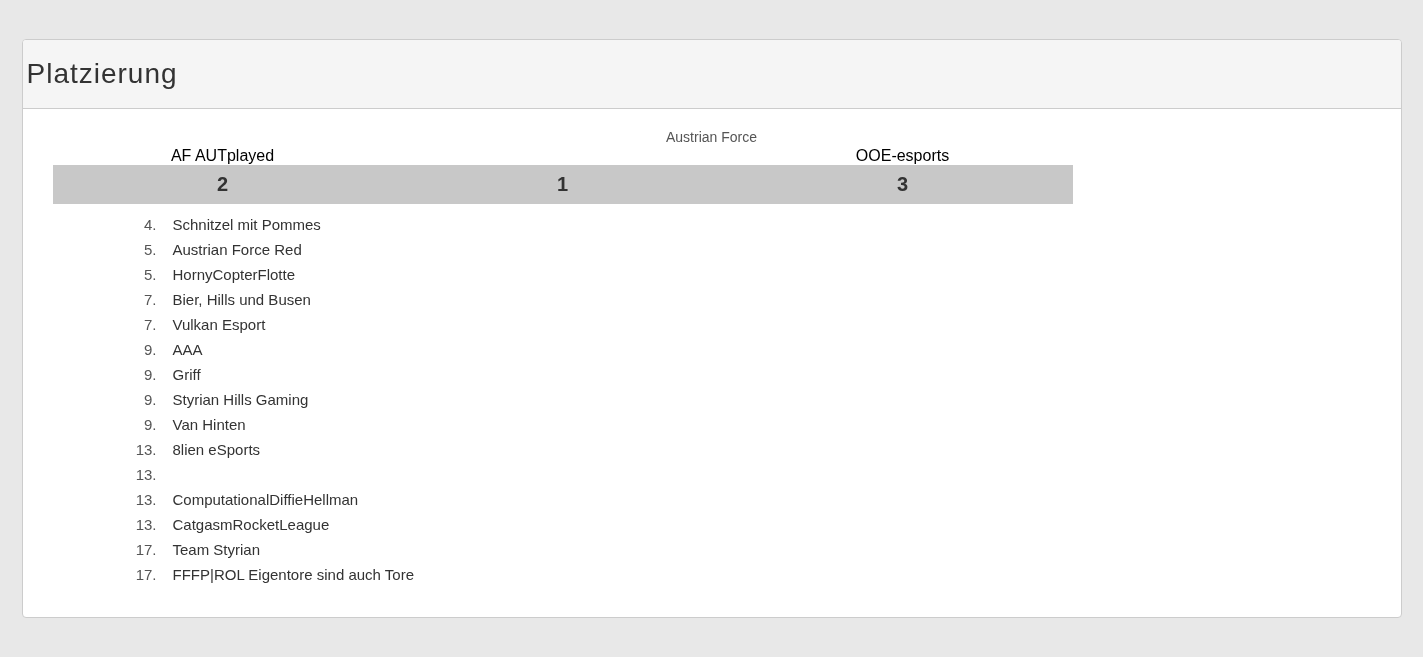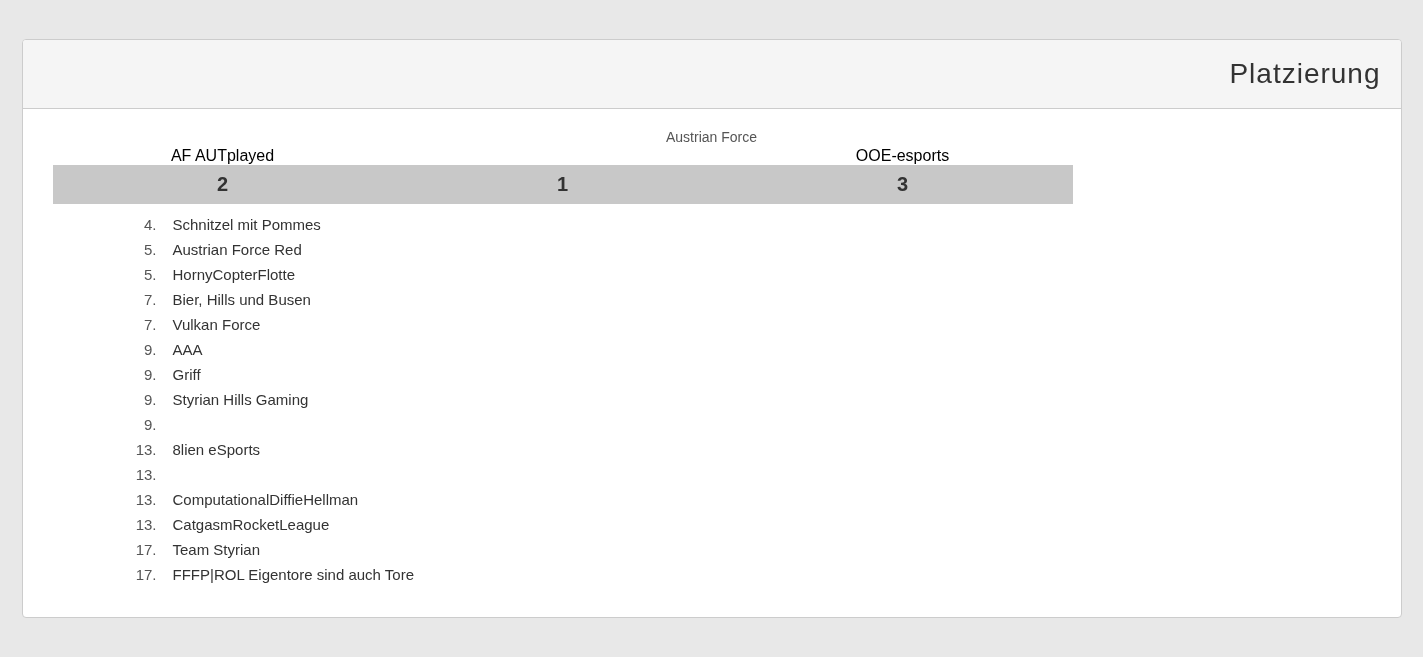--- a/index.html
+++ b/index.html
@@ -22,22 +22,22 @@
       width: 1380px;
       background: #ffffff;
       border: 1px solid #cccccc;
       border-radius: 4px;
       overflow: hidden;
     }
 
     .page-title-bar {
       background: #f5f5f5;
       border-bottom: 1px solid #cccccc;
-      padding: 18px 20px;
-      text-align: right;
+      padding: 18px 4px;
+      text-align: left;
     }
 
     .page-title {
       font-size: 28px;
       font-weight: 300;
       color: #333333;
       letter-spacing: 1px;
     }
 
     .content-area {
@@ -165,36 +165,37 @@
         <div class="standing-row">
           <span class="standing-rank">5.</span>
           <span class="standing-name">HornyCopterFlotte</span>
         </div>
         <div class="standing-row">
           <span class="standing-rank">7.</span>
           <span class="standing-name">Bier, Hills und Busen</span>
         </div>
         <div class="standing-row">
           <span class="standing-rank">7.</span>
-          <span class="standing-name">Vulkan Force</span>
+          <span class="standing-name">Vulkan Esport</span>
         </div>
         <div class="standing-row">
           <span class="standing-rank">9.</span>
           <span class="standing-name">AAA</span>
         </div>
         <div class="standing-row">
           <span class="standing-rank">9.</span>
           <span class="standing-name">Griff</span>
         </div>
         <div class="standing-row">
           <span class="standing-rank">9.</span>
           <span class="standing-name">Styrian Hills Gaming</span>
         </div>
         <div class="standing-row">
           <span class="standing-rank">9.</span>
+          <span class="standing-name">Van Hinten</span>
         </div>
         <div class="standing-row">
           <span class="standing-rank">13.</span>
           <span class="standing-name">8lien eSports</span>
         </div>
         <div class="standing-row">
           <span class="standing-rank">13.</span>
         </div>
         <div class="standing-row">
           <span class="standing-rank">13.</span>

